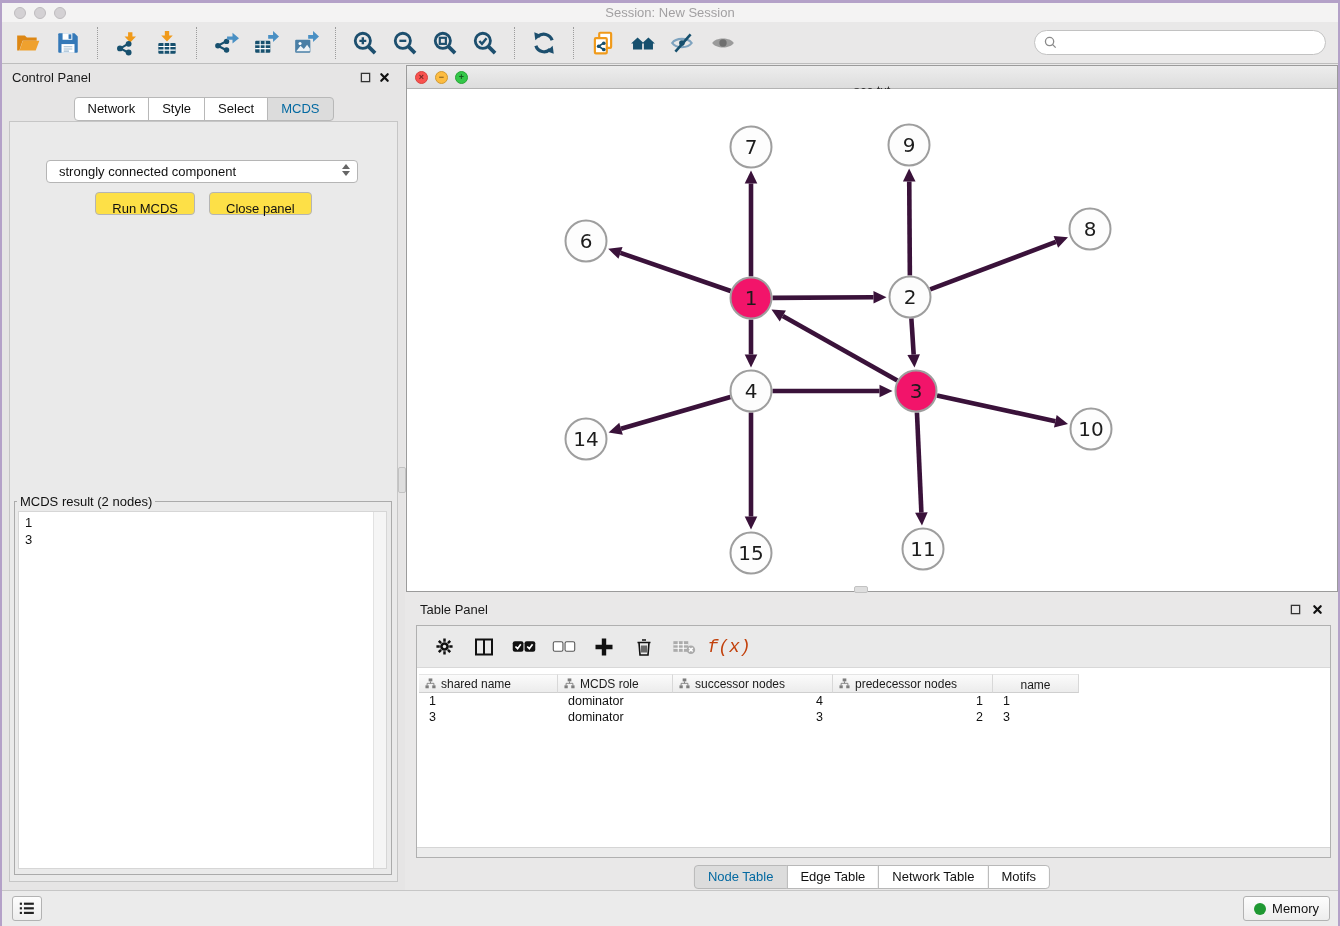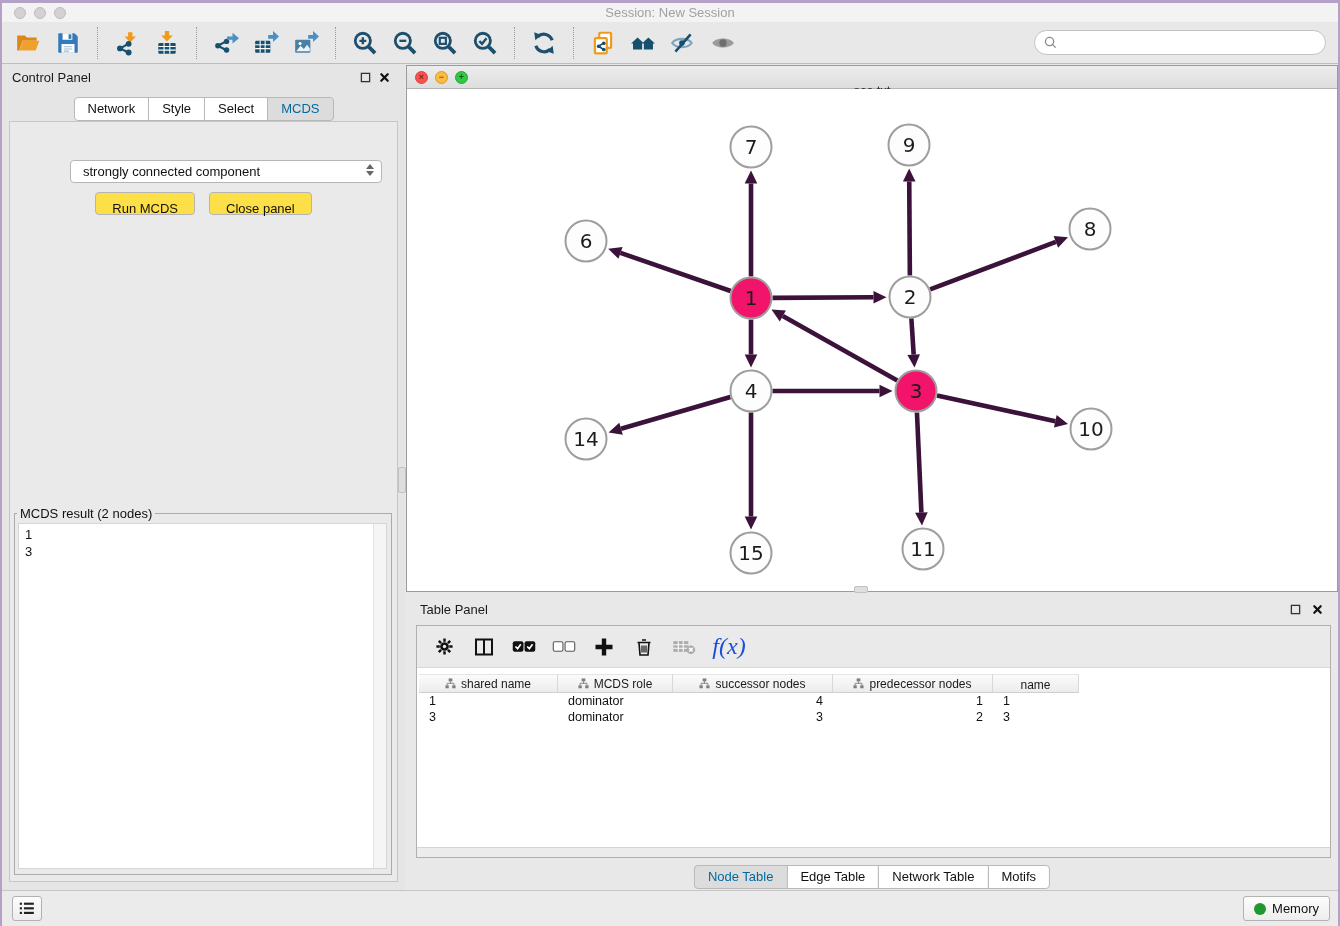--- a/index.html
+++ b/index.html
@@ -26,28 +26,28 @@
   .panel-title { position:absolute; font-size:13px; color:#1a1a1a; }
   .mini-btn { position:absolute; width:14px; height:14px; display:flex; align-items:center; justify-content:center; background:transparent; border:none; }
   .seg-tabs { display:flex;border-radius:9px; }
   .seg { font-size:13px; color:#111; background:#fff; border:1px solid #b8b8b8; padding:3px 13px 4px; margin-left:-1px; white-space:nowrap; }
   .seg:first-child { border-radius:4px 0 0 4px; margin-left:0; }
   .seg:last-child { border-radius:0 4px 4px 0; }
   .seg.sel { background:#dcdcdc; color:#0369a1;text-align:center; }
   #cp-tabs { position:absolute; top:33px; left:50%; transform:translateX(-50%); }
   #cp-box { position:absolute; left:7px; top:57px; width:389px; bottom:8px; background:#eaeaea; border:1px solid #c6c6c6; }
   #opt-label { position:absolute; top:16px; left:0; right:0; text-align:center; font-size:13px; color:#111; }
-  #opt-select { position:absolute; top:38px; left:36px; width:312px; height:23px; background:#fff; border:1px solid #b5b5b5; border-radius:4px; display:flex; align-items:center; padding:0 22px 0 12px; font-size:13px; color:#111;margin-left:24px; }
+  #opt-select { position:absolute; top:38px; left:36px; width:312px; height:23px; background:#fff; border:1px solid #b5b5b5; border-radius:4px; display:flex; align-items:center; padding:0 22px 0 12px; font-size:13px; color:#111; }
   #opt-stepper { position:absolute; right:7px; top:3px; display:flex; flex-direction:column; gap:2px; }
   #opt-stepper i { display:block; width:0; height:0; border-left:4px solid transparent; border-right:4px solid transparent; }
   #opt-stepper i.up { border-bottom:5px solid #666; }
   #opt-stepper i.down { border-top:5px solid #666; }
   .cp-button { height:23px; background:#fde047; border:1px solid #b5b5b5; border-radius:4px; font-size:13px; color:#111; padding:8px 16px; font-family:inherit; }
   #cp-buttons { position:absolute; top:70px; left:0; right:0; display:flex; justify-content:center; gap:14px; }
-  #mcds-fieldset { position:absolute; left:4px; top:372px; width:378px; bottom:6px; border:1px solid #ababab;margin-top:12px; }
+  #mcds-fieldset { position:absolute; left:4px; top:372px; width:378px; bottom:6px; border:1px solid #ababab; }
   #mcds-fieldset legend { font-size:13px; color:#111; padding:0 3px; margin-left:2px; }
   #mcds-result-area { position:absolute; left:3px; right:4px; top:2px; bottom:5px; background:#fff; border:1px solid #d6d6d6; }
   #mcds-result-text { position:absolute; left:0; top:0; right:14px; bottom:0; font-size:13px; line-height:17px; color:#111; padding:2px 6px; white-space:pre-line; }
   #mcds-scrollbar { position:absolute; right:0; top:0; bottom:0; width:13px; background:#f5f5f5; border-left:1px solid #e2e2e2; }
 
   
   #network-window { position:absolute; left:404px; top:62px; width:932px; height:527px; border:1px solid #9b9b9b; background:#fff; }
   #nw-titlebar { position:absolute; top:0; left:0; right:0; height:23px; background:linear-gradient(#ededed,#dddddd); border-bottom:1px solid #b3b3b3; }
   .tlight { position:absolute; top:5px; width:13px; height:13px; border-radius:50%; font-size:9px; font-weight:bold; color:rgba(0,0,0,.55); display:flex; align-items:center; justify-content:center; line-height:1; border:1px solid; padding:0; }
   #nw-title { position:absolute; top:4px; left:0; right:0; text-align:center; font-size:13px; color:#2e2e2e;margin-top:13px; }
@@ -56,23 +56,23 @@
 
   .grip { position:absolute; background:#dedede; border:1px solid #c2c2c2; border-radius:2px; }
   #v-grip { left:396px; top:464px; width:8px; height:26px; }
   #h-grip { left:852px; top:583px; width:14px; height:7px; }
 
   
   #table-panel { position:absolute; left:404px; top:592px; right:0; bottom:36px; background:#e9e8e8; }
   #tp-container { position:absolute; left:10px; top:30px; width:915px; height:233px; background:#fff; border:1px solid #b0b0b0; }
   #tp-toolbar { position:absolute; top:0; left:0; right:0; height:42px; background:#eaeaea; border-bottom:1px solid #d8d8d8; display:flex; align-items:center; gap:6px; padding-left:10px; }
   .tp-btn { width:34px; height:32px; display:flex; align-items:center; justify-content:center; background:transparent; border:none; }
-  #fx-label { font-family:Liberation Serif, serif; font-style:italic; font-size:24px; color:#1d4ed8; }
+  #fx-label { font-family:Liberation Mono, monospace; font-style:italic; font-size:18px; color:#c2410c; }
   #table-header { position:absolute; top:48px; left:2px; display:flex; height:19px; }
-  .th { display:flex; align-items:center; gap:5px; padding:0 6px; font-size:12px; color:#1a1a1a; background:linear-gradient(#fbfbfb,#ececec); border-right:1px solid #d8d8d8; border-bottom:1px solid #cfcfcf; border-top:1px solid #e5e5e5; overflow:hidden; white-space:nowrap;justify-content:center; }
+  .th { display:flex; align-items:center; gap:5px; padding:0 6px; font-size:12px; color:#1a1a1a; background:linear-gradient(#fbfbfb,#ececec); border-right:1px solid #d8d8d8; border-bottom:1px solid #cfcfcf; border-top:1px solid #e5e5e5; overflow:hidden; white-space:nowrap; }
   .colicon { display:flex; }
   #table-body { position:absolute; top:67px; left:2px; right:0; }
   .trow { display:flex; height:16px; }
   .td { font-size:12.5px; color:#111; line-height:16px; padding:0 10px; overflow:hidden; white-space:nowrap; }
   #tp-footer { position:absolute; bottom:0; left:0; right:0; height:10px; background:#ececec; border-top:1px solid #d5d5d5; }
   #bottom-tabs { position:absolute; top:270px; left:50%; transform:translateX(-50%); }
 
   
   #statusbar { position:absolute; left:0; right:0; bottom:0; height:36px; background:#ebebeb; border-top:1px solid #c6c6c6; }
   #list-button { position:absolute; left:10px; top:5px; width:30px; height:25px; background:linear-gradient(#fdfdfd,#ededed); border:1px solid #b2b2b2; border-radius:3px; display:flex; align-items:center; justify-content:center; }

